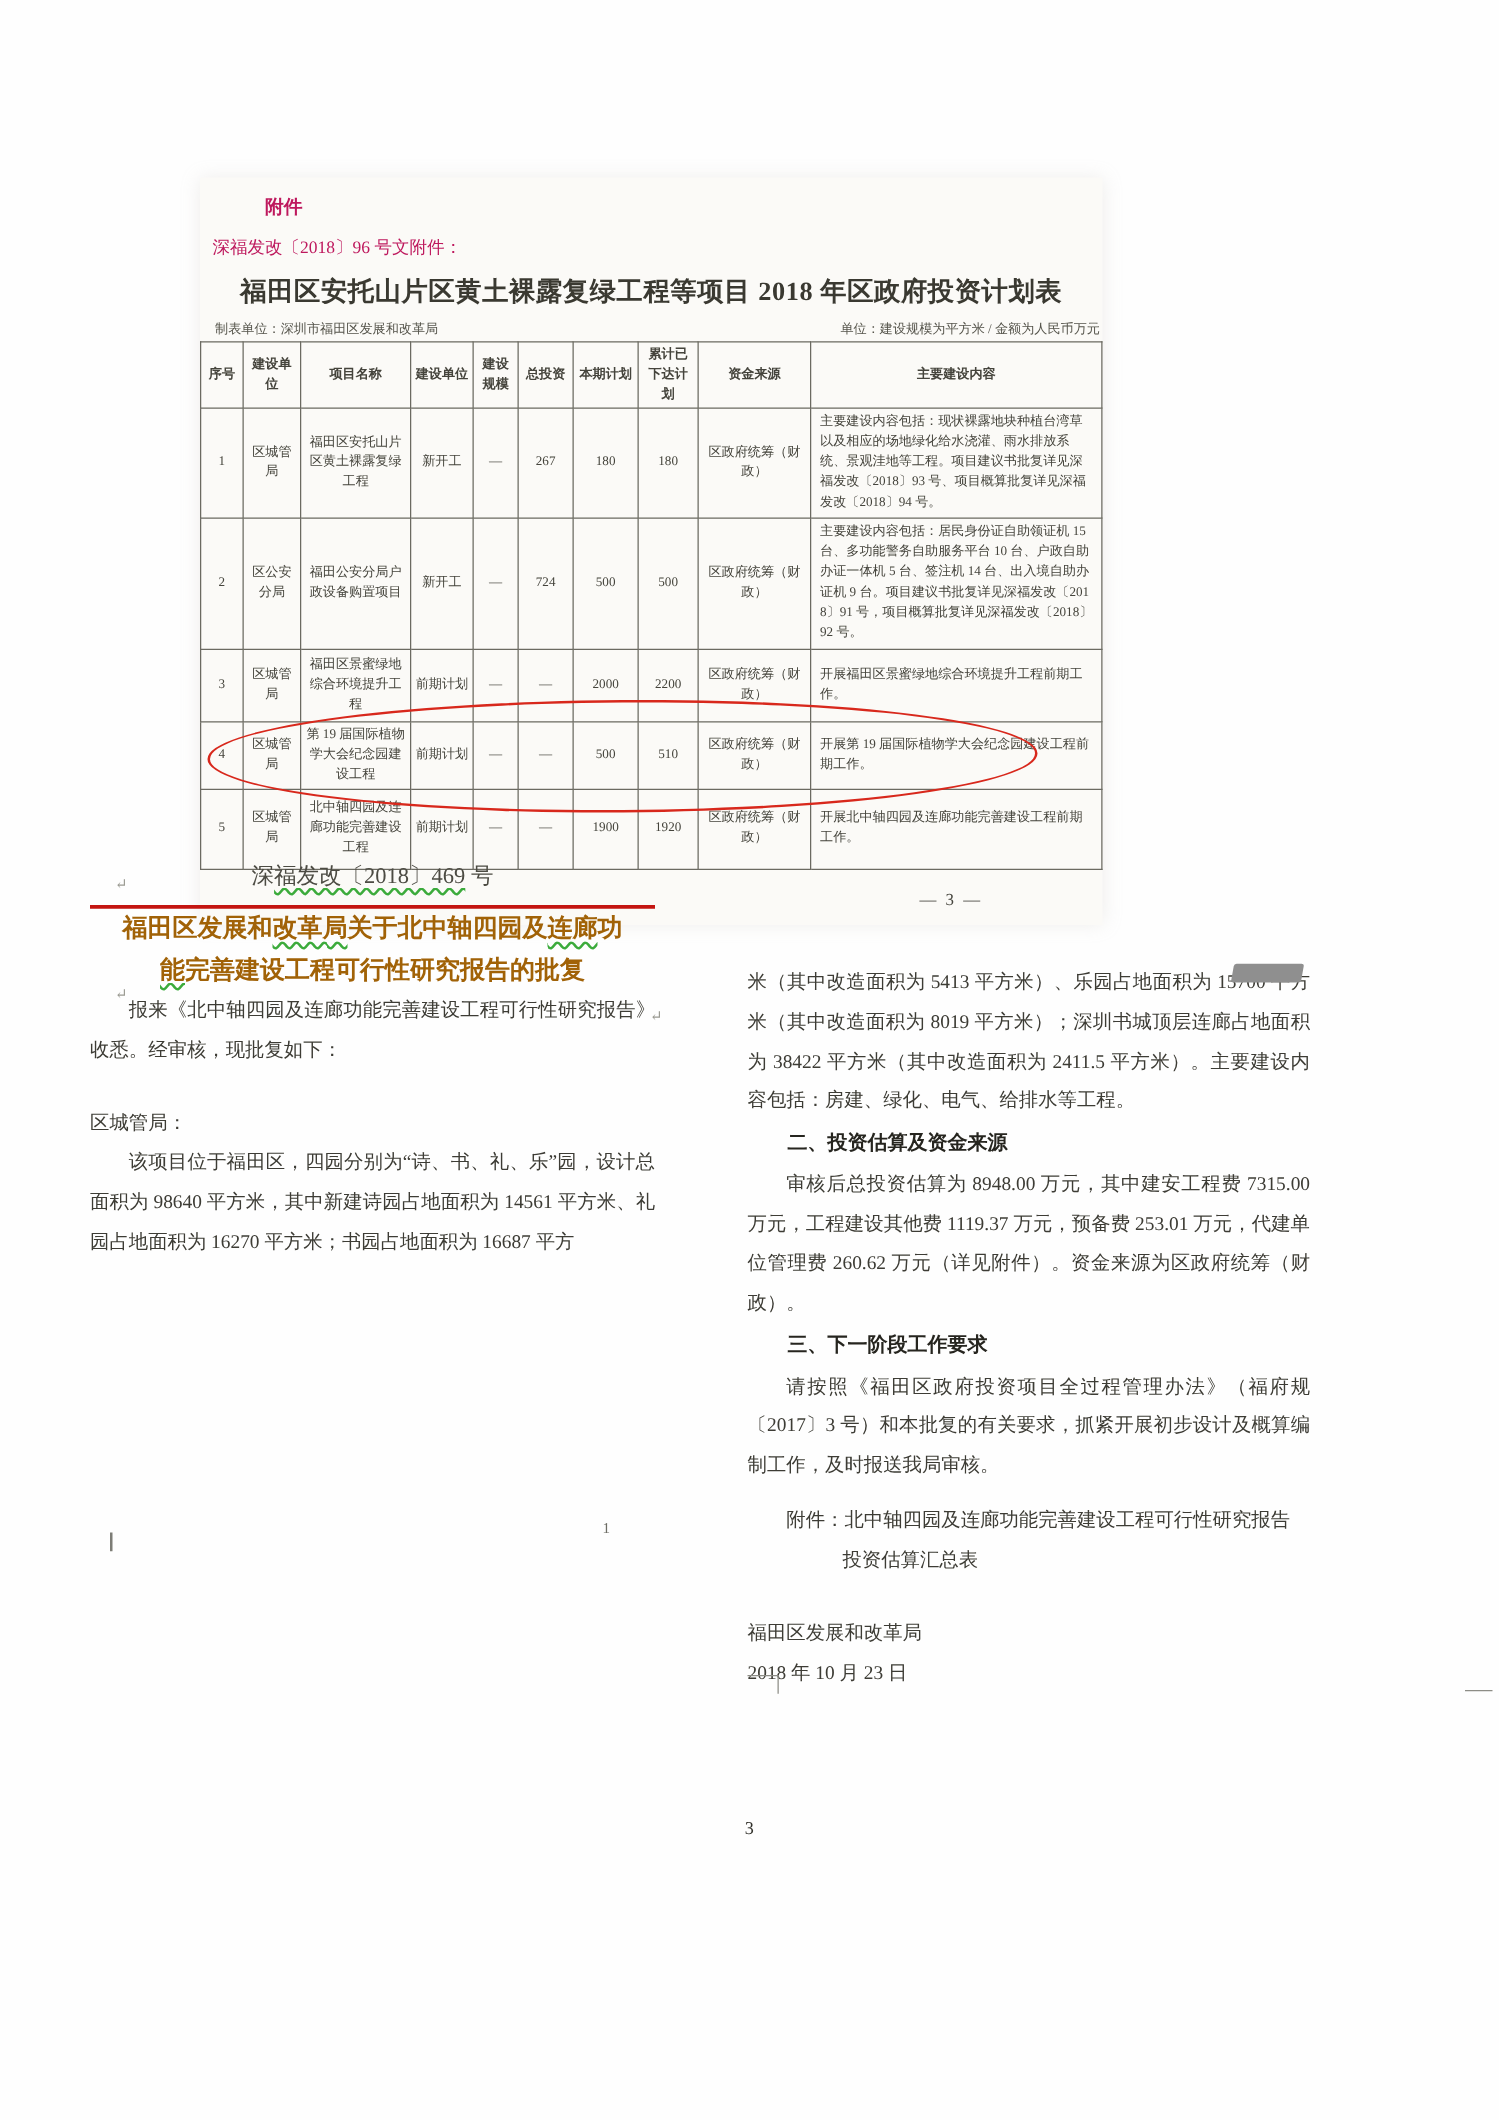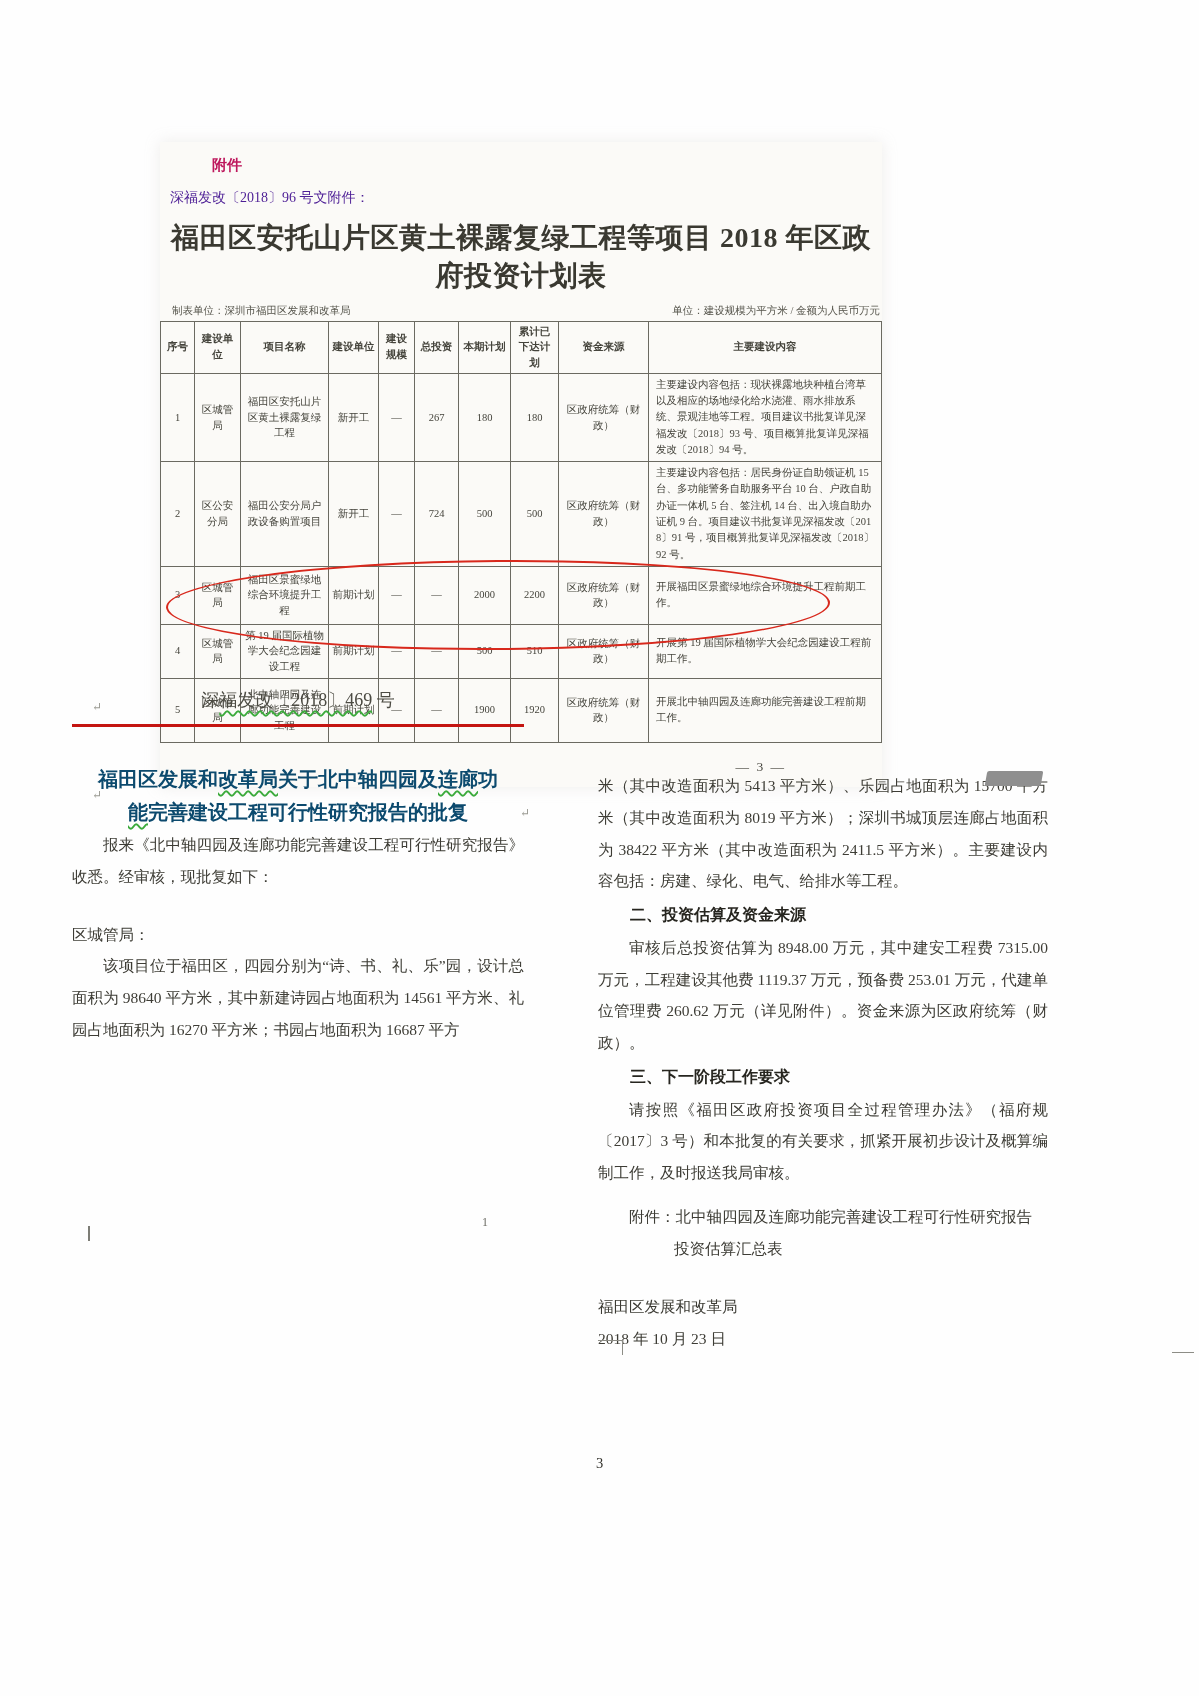--- a/index.html
+++ b/index.html
@@ -3,22 +3,22 @@
 <meta charset="utf-8">
 <style>
   html,body{margin:0;padding:0;background:#fff;}
   #page{position:relative;width:1199px;height:1696px;background:#fefefe;overflow:hidden;
         font-family:"Liberation Serif","DejaVu Serif",serif;color:#3d3c36;}
 
   
   .scan-top{position:absolute;left:160px;top:142px;width:722px;background:#fbfaf7;
             padding:14px 0 12px 0;box-shadow:0 0 14px rgba(190,188,180,.25);}
   .att-label{margin:0 0 0 52px;font-weight:bold;font-size:15px;color:#be185d;}
-  .ref-line{margin:14px 0 0 10px;font-size:14px;color:#4c1d95;}
-  .tbl-title{margin-top:12px;text-align:center;font-size:28px;font-weight:bold;
+  .ref-line{margin:14px 0 0 10px;font-size:14px;color:#be185d;}
+  .tbl-title{margin-top:12px;text-align:center;font-size:21px;font-weight:bold;
              color:#3a3931;letter-spacing:.5px;line-height:1.35;}
   .tbl-meta{display:flex;justify-content:space-between;align-items:flex-end;
             font-size:10.5px;color:#55544b;margin:9px 2px 3px 12px;}
   table.inv{width:100%;border-collapse:collapse;font-size:10.5px;color:#45443c;table-layout:fixed;}
   .inv th,.inv td{border:1px solid #6b6a61;text-align:center;vertical-align:middle;
                   padding:2px 3px;line-height:1.5;word-break:break-all;}
   .inv th{font-weight:bold;height:44px;}
   .inv td.c9{text-align:left;padding:3px 7px;line-height:1.55;}
   .inv tbody tr:nth-child(1){height:70px}
   .inv tbody tr:nth-child(2){height:74px}
@@ -33,22 +33,22 @@
   .col-left{position:absolute;left:72px;top:688px;width:452px;}
   .col-right{position:absolute;left:598px;top:770px;width:450px;}
   .red-head{margin-top:54px;text-align:center;color:#e8291c;font-size:30px;font-weight:bold;
             white-space:nowrap;letter-spacing:0;}
   .green-wavy{text-decoration:underline wavy #3cab3c 2px;text-underline-offset:7px;
               text-decoration-skip-ink:none;}
   .gw-s{text-decoration:underline wavy #3cab3c 1.5px;text-underline-offset:4px;
         text-decoration-skip-ink:none;}
   .doc-no{text-align:center;font-size:18px;color:#4c4b43;}
   .red-rule{margin-top:12px;height:3px;background:#c41511;}
-  .letter-title{margin-top:36px;text-align:center;font-family:"Liberation Sans","DejaVu Sans",sans-serif;
-                font-weight:bold;font-size:20px;color:#0c4a6e;line-height:1.65;}
+  .letter-title{text-align:center;font-family:"Liberation Sans","DejaVu Sans",sans-serif;
+                font-weight:bold;font-size:20px;color:#a16207;line-height:1.65;}
   .body-p{font-size:15.5px;line-height:2.05;text-align:justify;color:#3d3c35;margin:0;}
   .indent{text-indent:2em;}
   .sal{margin-top:26px;}
   .h-sans{font-family:"Liberation Sans","DejaVu Sans",sans-serif;font-weight:bold;
           color:#26251f;font-size:16px;margin-top:2px;}
   .left-pageno{position:absolute;left:482px;top:1215px;font-size:12px;color:#6c6c64;}
   .attach{margin-top:12px;}
   .attach-2{margin-left:4.9em;}
   .sign{margin-top:26px;padding-right:24px;line-height:2.1;font-size:15.5px;color:#3d3c35;}
 

